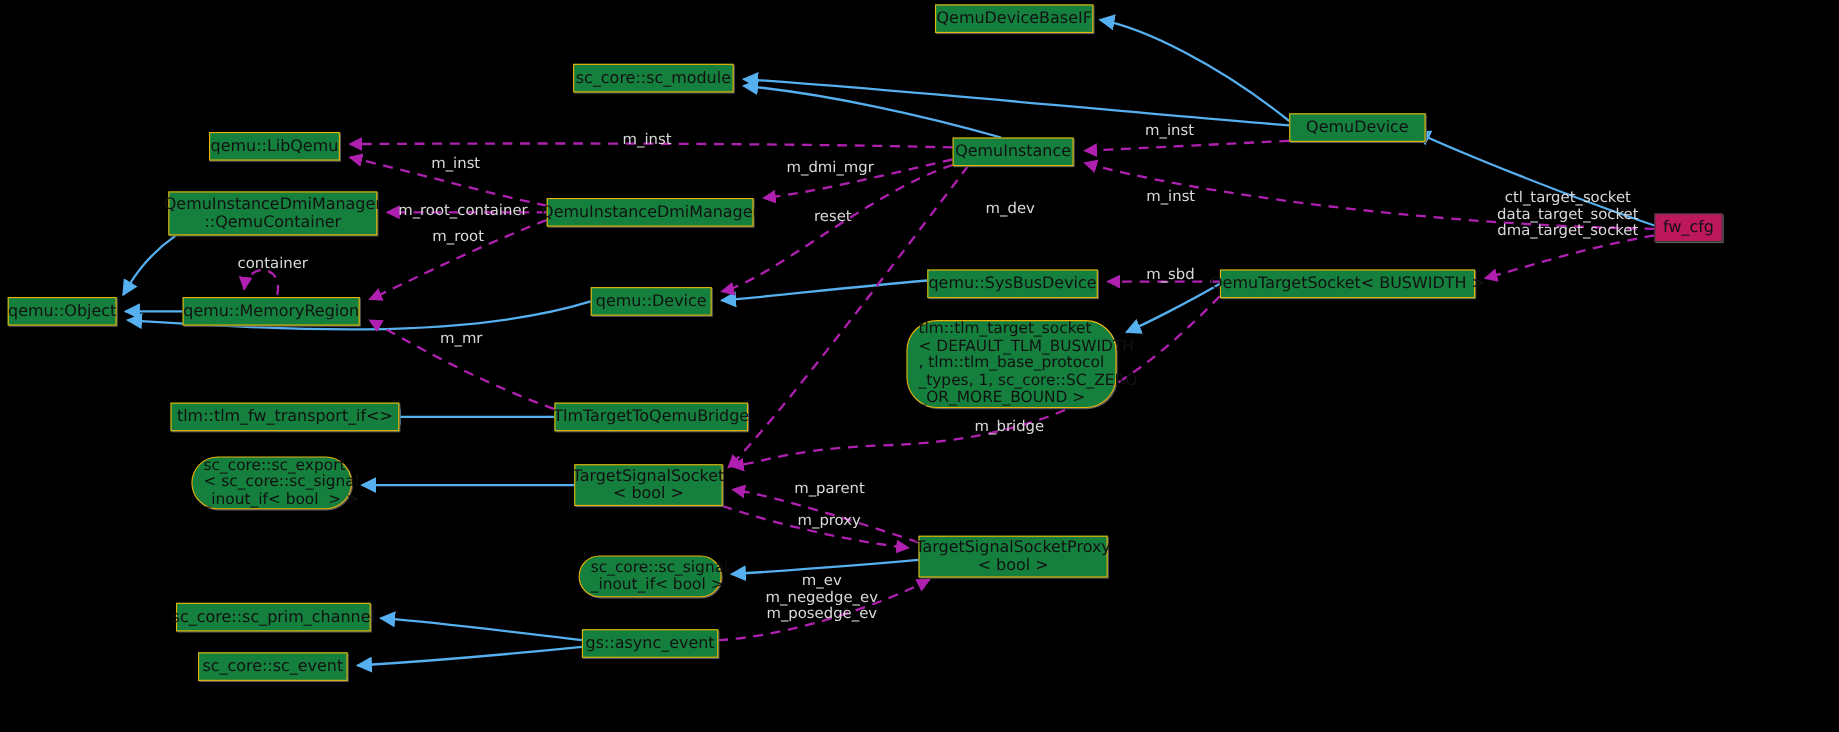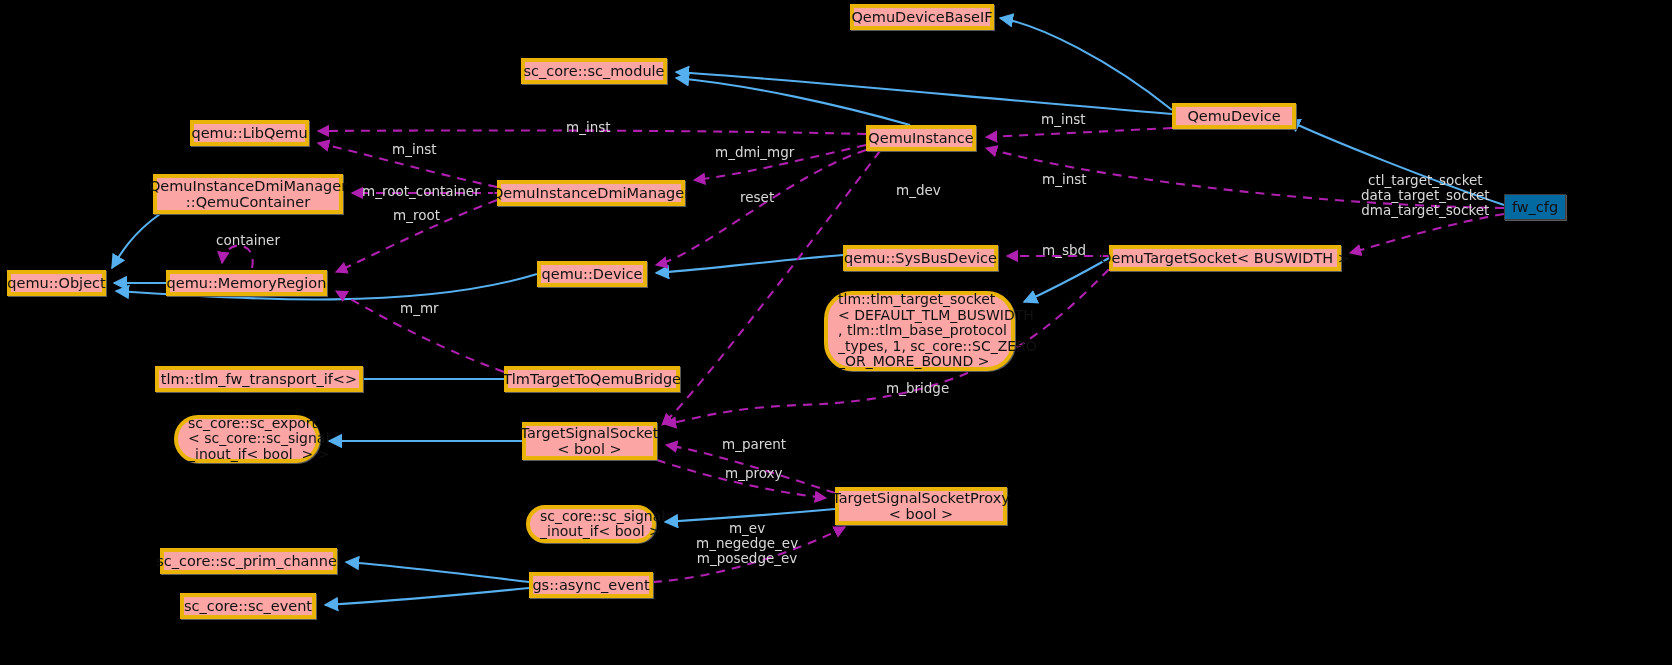--- a/index.html
+++ b/index.html
@@ -19,41 +19,41 @@
     position: absolute;
     left: 0;
     top: 0;
     width: 1672px;
     height: 665px;
     pointer-events: none;
   }
   .node {
     position: absolute;
     box-sizing: border-box;
-    background: #fca5a5;
-    border: 4px solid #eab308;
+    background: #15803d;
+    border: 1px solid #eab308;
     color: #111111;
     font-size: 14.5px;
     line-height: 16.5px;
     text-align: center;
     display: flex;
     align-items: center;
     justify-content: center;
     white-space: pre;
     box-shadow: 1px 1px 0px #5a5a5a;
     letter-spacing: 0px;
   }
   .node.left-align {
     justify-content: flex-start;
     text-align: left;
     padding-left: 10px;
     border-radius: 28px;
   }
   .node.current {
-    background: #0369a1;
+    background: #be185d;
     border: 1px solid #3d3d3d;
   }
   .edge-label {
     position: absolute;
     color: #d9d9d9;
     font-size: 13.5px;
     line-height: 15px;
     white-space: pre;
     text-align: center;
     pointer-events: none;

